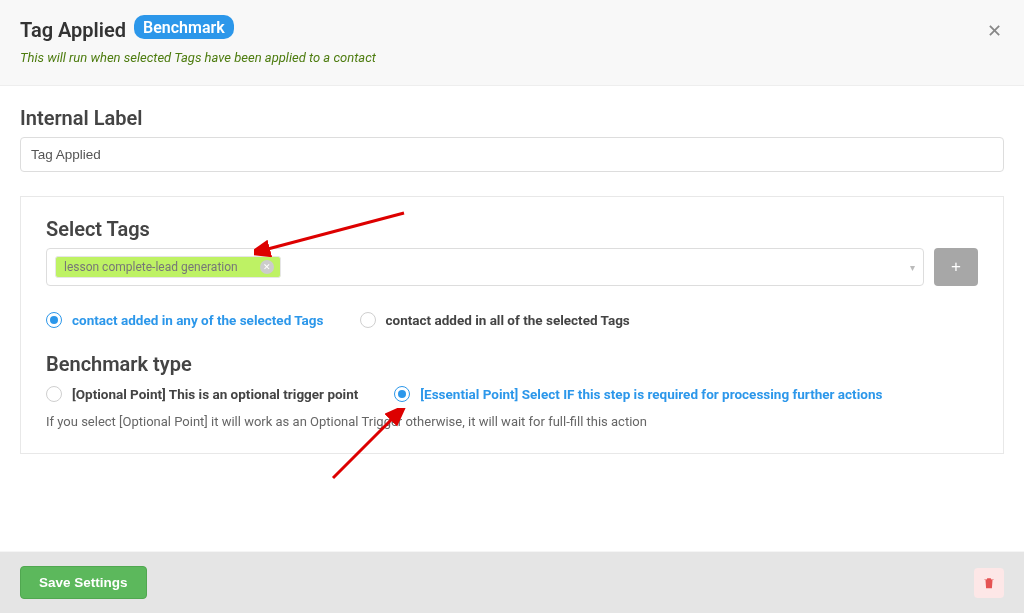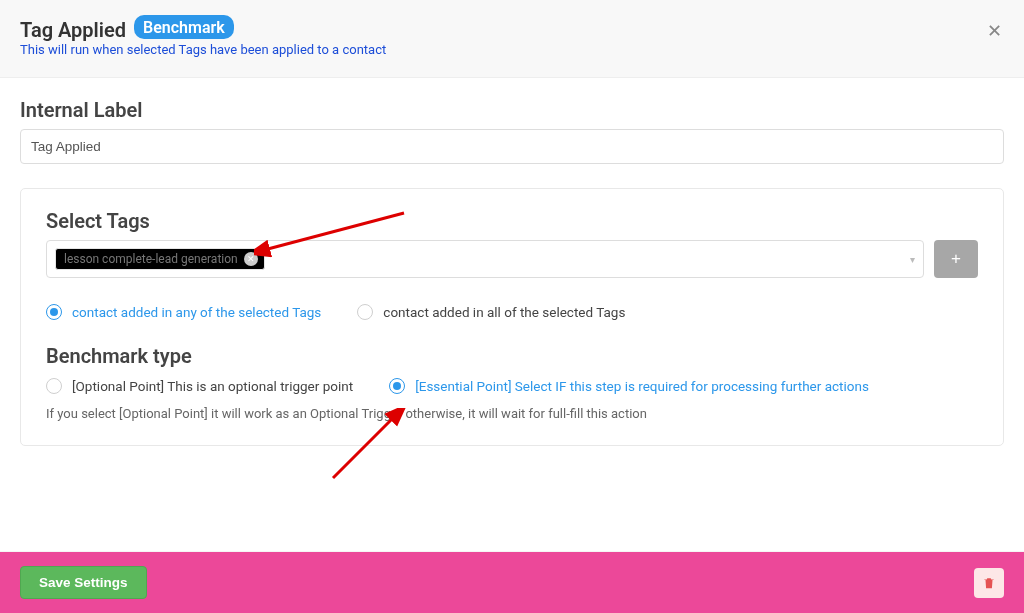--- a/index.html
+++ b/index.html
@@ -33,22 +33,24 @@
       background: #2c97ea;
       color: #fff;
       font-size: 16px;
       font-weight: 600;
       padding: 2.5px 9px;
       border-radius: 10px;
       position: relative;
       top: -3px;
     }
     .header-desc {
+      margin-top: 8px;
       font-size: 13px;
-      color: #1d4ed8;
+      color: #4d7c0f;
+      font-style: italic;
     }
     .close-btn {
       position: absolute;
       top: 22px;
       right: 22px;
       background: none;
       border: none;
       color: #888;
       font-size: 18px;
       cursor: pointer;
@@ -67,21 +69,21 @@
       width: 100%;
       border: 1px solid #ddd;
       border-radius: 4px;
       padding: 9px 10px;
       font-size: 13.5px;
       color: #555;
       background: #fff;
     }
     .card {
       border: 1px solid #e8e8e8;
-      border-radius: 5px;
+      border-radius: 0;
       padding: 20px 25px 24px 25px;
       margin-top: 24px;
     }
     .tag-row {
       display: flex;
       gap: 10px;
       margin-bottom: 26px;
     }
     .tag-select {
       flex: 1;
@@ -89,29 +91,29 @@
       border-radius: 4px;
       background: #fff;
       padding: 5px 8px;
       min-height: 38px;
       display: flex;
       align-items: center;
       justify-content: space-between;
       cursor: pointer;
     }
     .chip {
-      background: #000000;
+      background: #bef264;
       border: 1px solid #e6e6e6;
       border-radius: 3px;
       padding: 3px 6px 3px 8px;
       font-size: 12px;
       color: #777;
       display: inline-flex;
       align-items: center;
-      gap: 6px;
+      gap: 22px;
     }
     .chip-x {
       display: inline-flex;
       align-items: center;
       justify-content: center;
       width: 14px;
       height: 14px;
       border-radius: 50%;
       background: #ccc;
       color: #fff;
@@ -163,37 +165,37 @@
       border-color: #2c97ea;
     }
     .radio-dot.selected::after {
       content: "";
       width: 8px;
       height: 8px;
       border-radius: 50%;
       background: #2c97ea;
     }
     .radio-label.selected { color: #2c97ea; }
-    .radio-label { color: #444; font-weight: 400; }
+    .radio-label { color: #444; font-weight: 700; }
     .hint {
       font-size: 13px;
       color: #666;
       margin-top: 8px;
     }
     .footer {
       position: absolute;
       bottom: 0;
       left: 0;
       right: 0;
       padding: 14px 20px 14px 20px;
       display: flex;
       justify-content: space-between;
       align-items: center;
       border-top: 1px solid #f5f5f5;
-      background: #ec4899;
+      background: #e5e5e5;
     }
     .save-btn {
       background: #5cb85c;
       color: #fff;
       border: 1px solid #50a750;
       border-radius: 4px;
       padding: 8px 18px;
       font-size: 13.5px;
       font-weight: 600;
       cursor: pointer;

